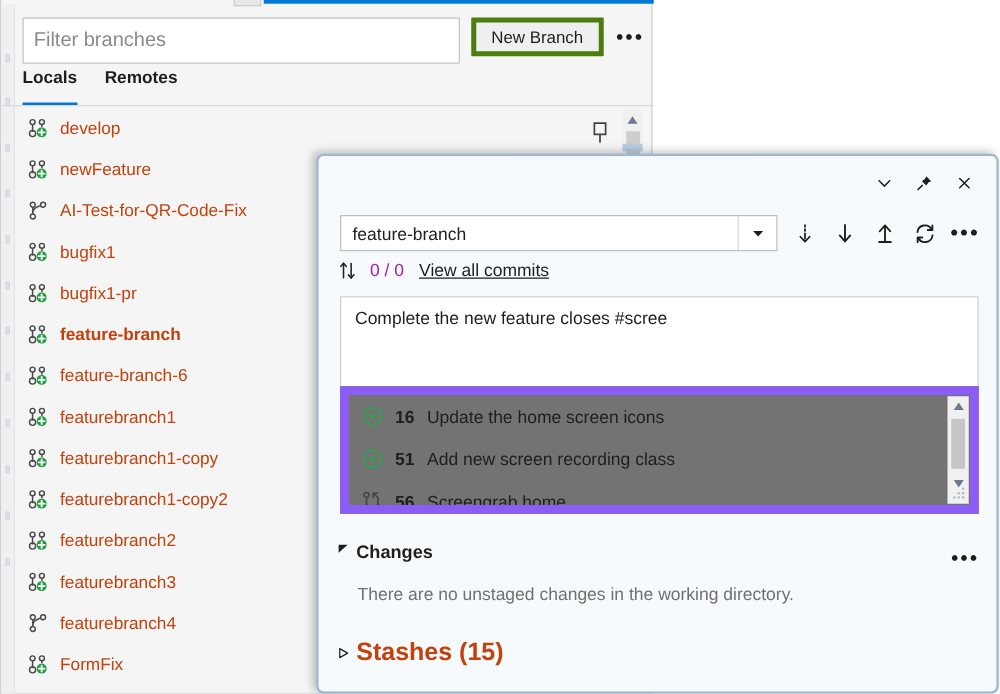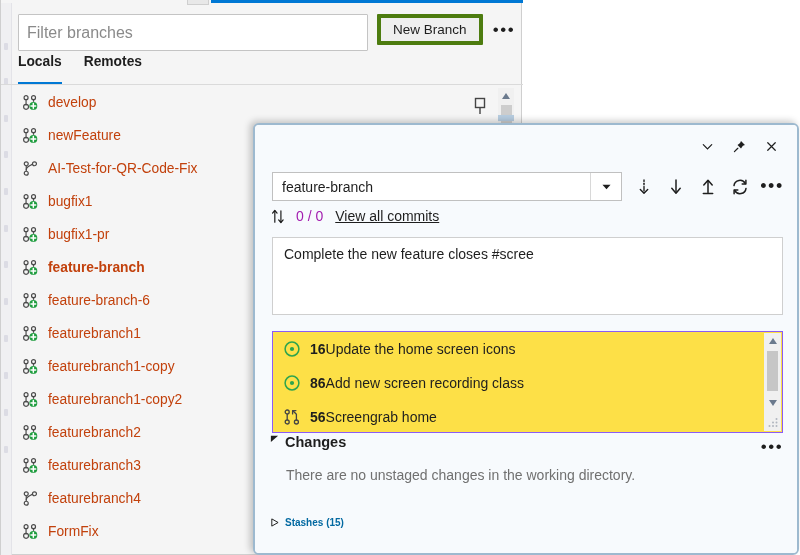--- a/index.html
+++ b/index.html
@@ -109,42 +109,42 @@
     font-size:14px;color:#1e1e1e;text-decoration:underline;cursor:pointer;margin-left:5px;
   }
   
   #gc-msgbox{
     position:absolute;left:17px;top:112px;width:511px;height:78px;box-sizing:border-box;
     background:#ffffff;border:1px solid #cfcfcf;padding:8px 11px;cursor:text;
   }
   #gc-msgtext{font-size:14px;color:#1e1e1e;}
   
   #gc-sugg{
-    position:absolute;left:17px;top:206px;width:511px;height:102px;box-sizing:border-box;
-    background:#fde047;border:1px solid #8b5cf6;overflow:hidden;
+    position:absolute;left:17px;top:184px;width:511px;height:102px;box-sizing:border-box;
+    background:#737373;border:7px solid #8b5cf6;overflow:hidden;
   }
   .sugg-row{height:34px;display:flex;align-items:center;padding-left:10px;cursor:pointer;}
   .sugg-num{font-size:14px;font-weight:bold;color:#1e1e1e;margin-left:9px;}
-  .sugg-title{font-size:14px;color:#1e1e1e;margin-left:0;white-space:nowrap;}
+  .sugg-title{font-size:14px;color:#1e1e1e;margin-left:10px;white-space:nowrap;}
   .sicon{width:18px;height:18px;flex:0 0 18px;}
   #sugg-scroll{position:absolute;right:1px;top:1px;width:17px;bottom:1px;background:#f0f0f0;cursor:pointer;}
   #sugg-scroll .s-arrow{position:absolute;left:0;width:17px;height:16px;display:flex;align-items:center;justify-content:center;}
   #sugg-scroll .s-thumb{position:absolute;left:3px;top:18px;width:11px;height:40px;background:#c6c6c6;}
   #sugg-grip{position:absolute;right:3px;bottom:2px;width:14px;height:14px;}
   
   #gc-changes-hdr{position:absolute;left:13px;top:309px;width:520px;height:26px;display:flex;align-items:flex-start;}
   .tri{width:13px;flex:0 0 13px;display:flex;align-items:center;justify-content:center;cursor:pointer;}
   #gc-changes-label{font-size:14.5px;font-weight:bold;color:#1e1e1e;margin-left:4px;}
   #gc-changes-more{
     position:absolute;right:12px;top:310px;width:26px;height:24px;cursor:pointer;
     display:flex;align-items:center;justify-content:center;color:#1e1e1e;font-size:17px;letter-spacing:1.5px;line-height:6px;
   }
   #gc-nochanges{position:absolute;left:31px;top:342px;font-size:14px;color:#707070;}
   #gc-stashes{position:absolute;left:13px;top:384px;height:26px;display:flex;align-items:center;cursor:pointer;}
-  #gc-stashes-label{font-size:10px;font-weight:bold;color:#0369a1;margin-left:4px;text-align:right;}
+  #gc-stashes-label{font-size:20px;font-weight:bold;color:#c2410c;margin-left:4px;text-align:right;}
 </style>
 </head>
 <body>
 
 <div id="branch-window">
 
   <div id="top-tab-stub"></div>
   <div id="top-blue-tab"></div>
 
   <div id="left-strip">
@@ -447,21 +447,21 @@
                 <circle cx="9" cy="9" r="2.1" fill="#2da44e"></circle>
               </svg></span>
             <span class="sugg-num">16</span>
             <span class="sugg-title">Update the home screen icons</span>
           </div>
           <div class="sugg-row">
             <span class="sicon"><svg viewBox="0 0 18 18" width="18" height="18">
                 <circle cx="9" cy="9" r="6.9" fill="none" stroke="#2da44e" stroke-width="1.5"></circle>
                 <circle cx="9" cy="9" r="2.1" fill="#2da44e"></circle>
               </svg></span>
-            <span class="sugg-num">86</span>
+            <span class="sugg-num">51</span>
             <span class="sugg-title">Add new screen recording class</span>
           </div>
           <div class="sugg-row">
             <span class="sicon"><svg viewBox="0 0 18 18" width="18" height="18">
                 <circle cx="4.2" cy="4.0" r="2.0" fill="none" stroke="#444" stroke-width="1.3"></circle>
                 <circle cx="4.2" cy="14.0" r="2.0" fill="none" stroke="#444" stroke-width="1.3"></circle>
                 <circle cx="13.4" cy="14.0" r="2.0" fill="none" stroke="#444" stroke-width="1.3"></circle>
                 <line x1="4.2" y1="6.0" x2="4.2" y2="12.0" stroke="#444" stroke-width="1.3"></line>
                 <path d="M13.4 12.0 L13.4 6.2 L9.9 2.7" fill="none" stroke="#444" stroke-width="1.3" stroke-linecap="round" stroke-linejoin="round"></path>
                 <path d="M9.6 5.9 L9.6 2.6 L12.9 2.6" fill="none" stroke="#444" stroke-width="1.3" stroke-linecap="round" stroke-linejoin="round"></path>

